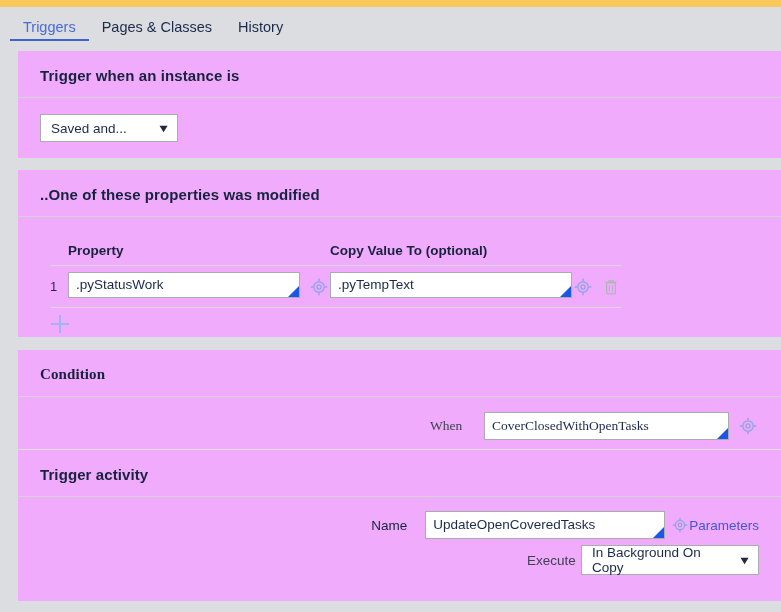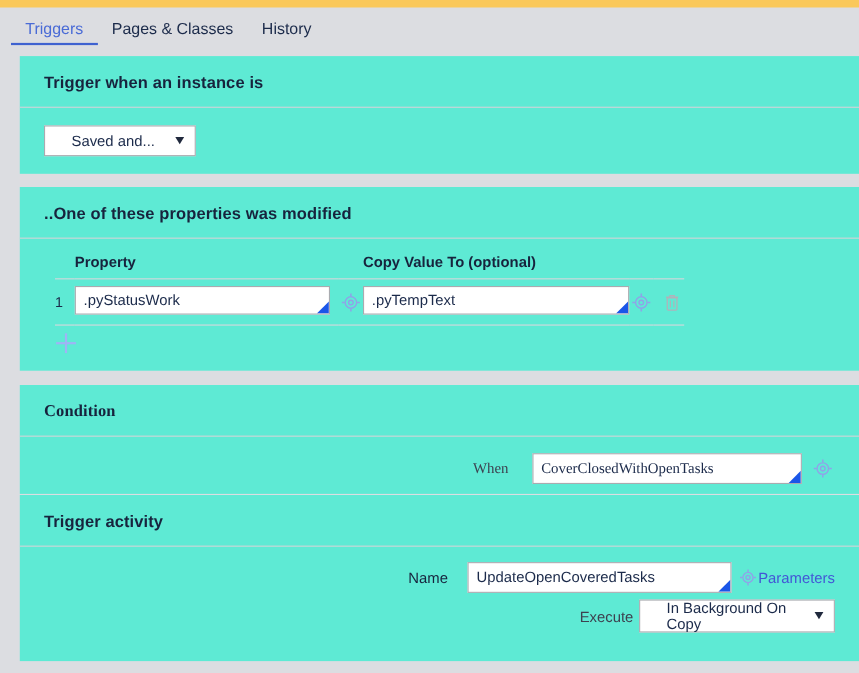--- a/index.html
+++ b/index.html
@@ -45,21 +45,21 @@
   .tab.active {
     color: #4a6bd6;
     border-bottom: 2px solid #3f62d0;
     padding-bottom: 5px;
   }
 
   .panel {
     position: absolute;
     left: 18px;
     width: 763px;
-    background: #5eead4;
+    background: #f0abfc;
     box-sizing: border-box;
   }
   .panel-header {
     font-size: 15px;
     font-weight: bold;
     color: #17233d;
     padding: 16px 22px 13px 22px;
     border-bottom: 1px solid #d2d4d8;
     letter-spacing: 0.1px;
   }
@@ -69,38 +69,39 @@
 
   
   .sel {
     display: inline-flex;
     align-items: center;
     justify-content: space-between;
     border: 1px solid #a9abb0;
     background: #fff;
     height: 28px;
     box-sizing: border-box;
-    padding: 0 8px 0 24px;
+    padding: 0 8px 0 10px;
     font-size: 13.5px;
     color: #1b2a4a;
     cursor: pointer;
     font-family: "Liberation Sans", sans-serif;
   }
   .sel .chev {
     margin-left: 16px;
     font-size: 11px;
     color: #20293d;
     line-height: 1;
     transform: scaleX(1.25);
   }
 
   
   table.prop-table {
     border-collapse: collapse;
     margin-left: 10px;
+    margin-top: 12px;
   }
   table.prop-table th {
     text-align: left;
     font-size: 13.5px;
     font-weight: bold;
     color: #17233d;
     padding: 0 0 7px 0;
   }
   table.prop-table th.idx-col { width: 18px; }
   table.prop-table td {

